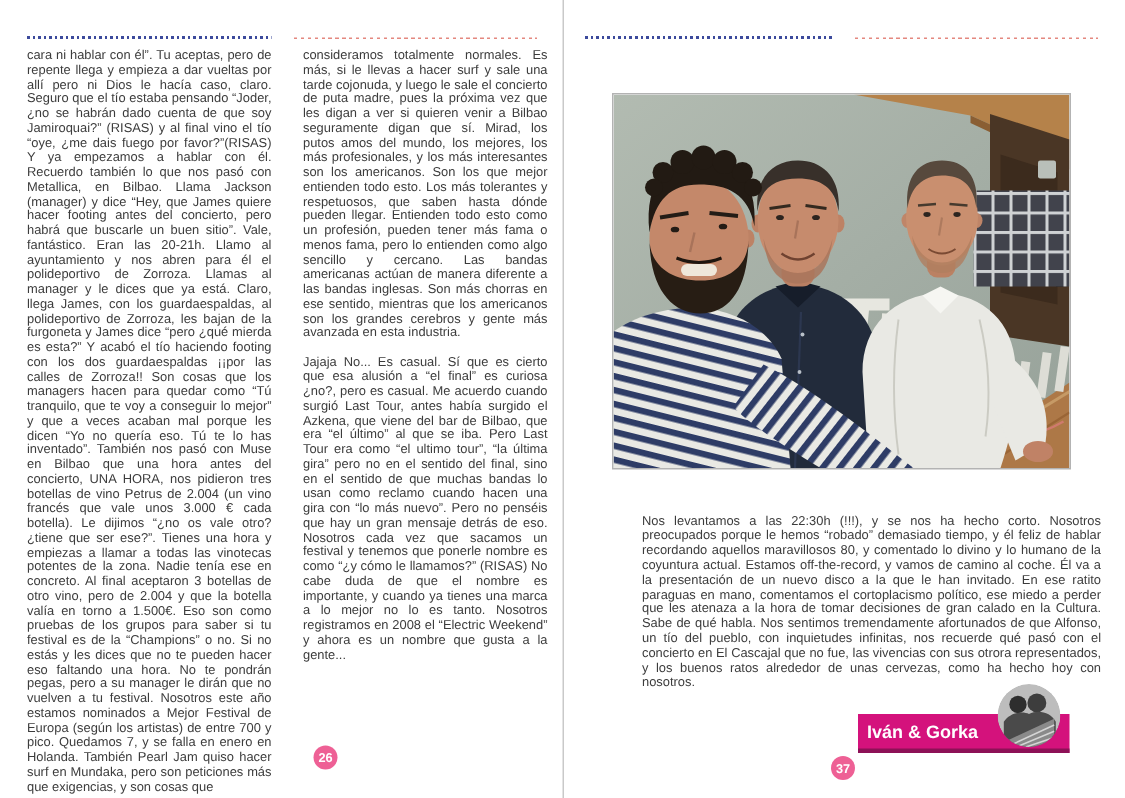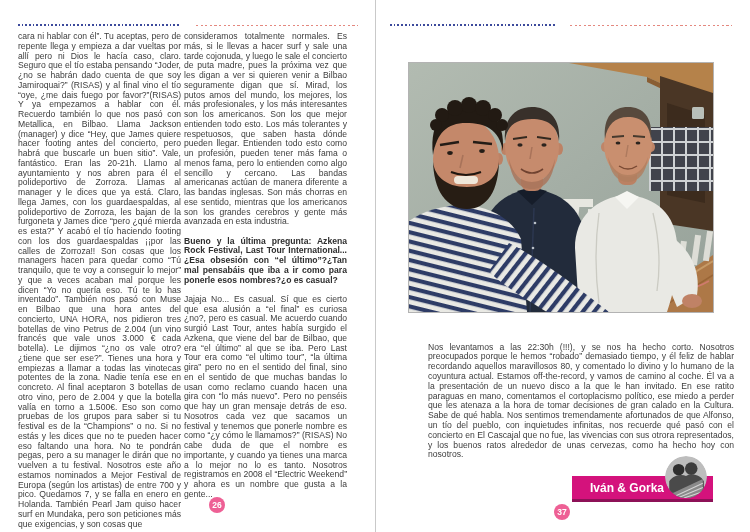--- a/index.html
+++ b/index.html
@@ -27,40 +27,39 @@
 
   
   .photo{position:absolute;left:408px;top:62px;width:306px;height:251px;
          border:1px solid #b3b3b3;box-sizing:border-box;overflow:hidden;}
   .photo svg{display:block;width:100%;height:100%;}
 
   
   .banner{position:absolute;left:572px;top:476px;width:141px;height:26px;
           background:#d4127c;border-bottom:3px solid #8d1157;box-sizing:border-box;
           color:#ffffff;font-weight:bold;font-size:12px;display:flex;align-items:center;
-          padding-left:18px;text-align:right;}
+          padding-left:6px;text-align:right;}
   .avatar{position:absolute;left:665px;top:456px;width:42px;height:42px;border-radius:50%;
           overflow:hidden;}
   .avatar svg{display:block;width:100%;height:100%;}
 </style>
 </head>
 <body>
 
 <div class="spread">
 
   <div class="rule rule-blue" style="left:18px;top:24px;width:163px;"></div>
   <div class="rule rule-red" style="left:196px;top:25px;width:162px;"></div>
 
   <div class="col" style="left:18px;">
     <p>cara ni hablar con él”. Tu aceptas, pero de repente llega y empieza a dar vueltas por allí pero ni Dios le hacía caso, claro. Seguro que el tío estaba pensando “Joder, ¿no se habrán dado cuenta de que soy Jamiroquai?” (RISAS) y al final vino el tío “oye, ¿me dais fuego por favor?”(RISAS) Y ya empezamos a hablar con él. Recuerdo también lo que nos pasó con Metallica, en Bilbao. Llama Jackson (manager) y dice “Hey, que James quiere hacer footing antes del concierto, pero habrá que buscarle un buen sitio”. Vale, fantástico. Eran las 20-21h. Llamo al ayuntamiento y nos abren para él el polideportivo de Zorroza. Llamas al manager y le dices que ya está. Claro, llega James, con los guardaespaldas, al polideportivo de Zorroza, les bajan de la furgoneta y James dice “pero ¿qué mierda es esta?” Y acabó el tío haciendo footing con los dos guardaespaldas ¡¡por las calles de Zorroza!! Son cosas que los managers hacen para quedar como “Tú tranquilo, que te voy a conseguir lo mejor” y que a veces acaban mal porque les dicen “Yo no quería eso. Tú te lo has inventado”. También nos pasó con Muse en Bilbao que una hora antes del concierto, UNA HORA, nos pidieron tres botellas de vino Petrus de 2.004 (un vino francés que vale unos 3.000 € cada botella). Le dijimos “¿no os vale otro?¿tiene que ser ese?”. Tienes una hora y empiezas a llamar a todas las vinotecas potentes de la zona. Nadie tenía ese en concreto. Al final aceptaron 3 botellas de otro vino, pero de 2.004 y que la botella valía en torno a 1.500€. Eso son como pruebas de los grupos para saber si tu festival es de la “Champions” o no. Si no estás y les dices que no te pueden hacer eso faltando una hora. No te pondrán pegas, pero a su manager le dirán que no vuelven a tu festival. Nosotros este año estamos nominados a Mejor Festival de Europa (según los artistas) de entre 700 y pico. Quedamos 7, y se falla en enero en Holanda. También Pearl Jam quiso hacer surf en Mundaka, pero son peticiones más que exigencias, y son cosas que</p>
   </div>
 
-  <div class="col" style="left:184px;">
+  <div class="col" style="left:202px;">
     <p>consideramos totalmente normales. Es más, si le llevas a hacer surf y sale una tarde cojonuda, y luego le sale el concierto de puta madre, pues la próxima vez que les digan a ver si quieren venir a Bilbao seguramente digan que sí. Mirad, los putos amos del mundo, los mejores, los más profesionales, y los más interesantes son los americanos. Son los que mejor entienden todo esto. Los más tolerantes y respetuosos, que saben hasta dónde pueden llegar. Entienden todo esto como un profesión, pueden tener más fama o menos fama, pero lo entienden como algo sencillo y cercano. Las bandas americanas actúan de manera diferente a las bandas inglesas. Son más chorras en ese sentido, mientras que los americanos son los grandes cerebros y gente más avanzada en esta industria.</p>
-    <p class="q">Bueno y la última pregunta: Azkena Rock Festival, Last Tour International... ¿Esa obsesión con “el último”?¿Tan mal pensabáis que iba a ir como para ponerle esos nombres?¿o es casual?</p>
     <p>Jajaja No... Es casual. Sí que es cierto que esa alusión a “el final” es curiosa ¿no?, pero es casual. Me acuerdo cuando surgió Last Tour, antes había surgido el Azkena, que viene del bar de Bilbao, que era “el último” al que se iba. Pero Last Tour era como “el ultimo tour”, “la última gira” pero no en el sentido del final, sino en el sentido de que muchas bandas lo usan como reclamo cuando hacen una gira con “lo más nuevo”. Pero no penséis que hay un gran mensaje detrás de eso. Nosotros cada vez que sacamos un festival y tenemos que ponerle nombre es como “¿y cómo le llamamos?” (RISAS) No cabe duda de que el nombre es importante, y cuando ya tienes una marca a lo mejor no lo es tanto. Nosotros registramos en 2008 el “Electric Weekend” y ahora es un nombre que gusta a la gente...</p>
   </div>
 
   <div class="badge" style="left:176px;top:497px;margin-left:33px;">26</div>
 
   <div class="divider"></div>
 
   <div class="rule rule-blue" style="left:390px;top:24px;width:165px;"></div>
   <div class="rule rule-red" style="left:570px;top:25px;width:162px;"></div>
 

